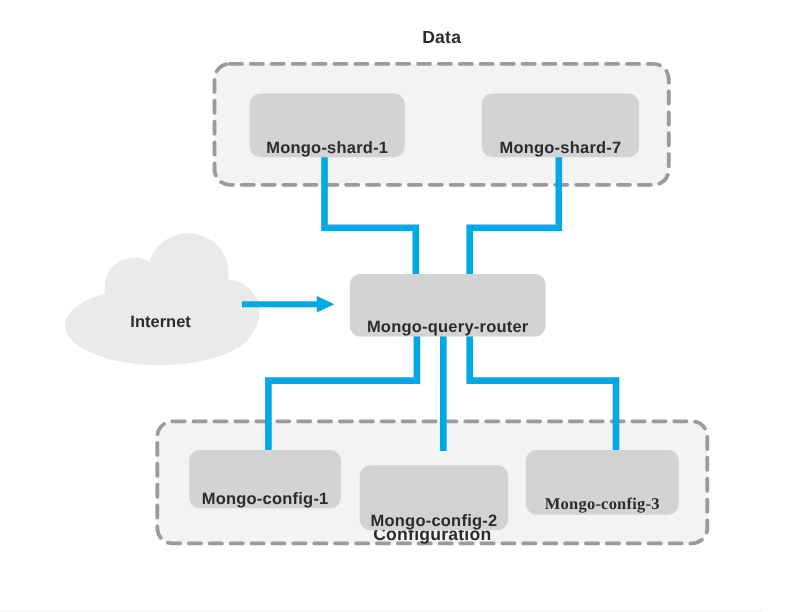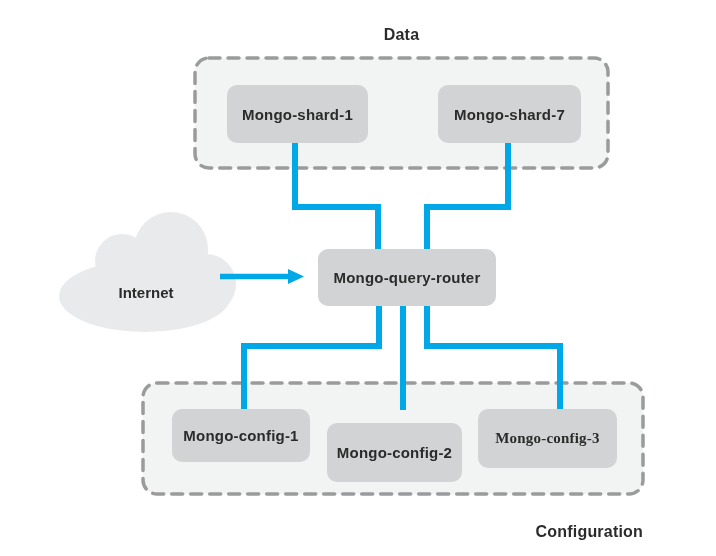--- a/index.html
+++ b/index.html
@@ -38,21 +38,21 @@
     stroke:var(--connector);
     stroke-width:6;
   }
   .cloud{ fill:var(--cloud-fill); }
   .arrow-line{ stroke:var(--connector); stroke-width:5.5; }
   .arrow-head{ fill:var(--connector); }
   .node{
     position:absolute;
     background:var(--node-fill);
     border-radius:10px;
-    display:flex;align-items:center;justify-content:center;
+    display:flex;align-items:flex-end;justify-content:center;
     color:var(--text);
     font-size:15px;font-weight:700;
     letter-spacing:.2px;
     white-space:nowrap;
   }
   .group-label{
     position:absolute;
     text-align:center;
     color:var(--text);
     font-size:16px;font-weight:700;
@@ -89,21 +89,21 @@
       <circle cx="206" cy="284" r="30"></circle>
     </g>
 
     <g>
       <line class="arrow-line" x1="220" y1="276.5" x2="289" y2="276.5"></line>
       <polygon class="arrow-head" points="288,269 304,276.5 288,284"></polygon>
     </g>
   </svg>
 
   <div class="group-label" style="left:195px;top:26px;width:413px;">Data</div>
-  <div class="group-label" style="left:143px;top:523px;width:500px;text-align:right;">Configuration</div>
+  <div class="group-label" style="left:143px;top:478px;width:500px;">Configuration</div>
 
   <div class="internet-label" style="left:66px;top:284px;width:160px;">Internet</div>
 
   <div class="node" style="left:227px;top:85px;width:141px;height:58px;">
     <span>Mongo-shard-1</span>
   </div>
   <div class="node" style="left:438px;top:85px;width:143px;height:58px;">
     <span>Mongo-shard-7</span>
   </div>
   <div class="node" style="left:318px;top:249px;width:178px;height:57px;">

